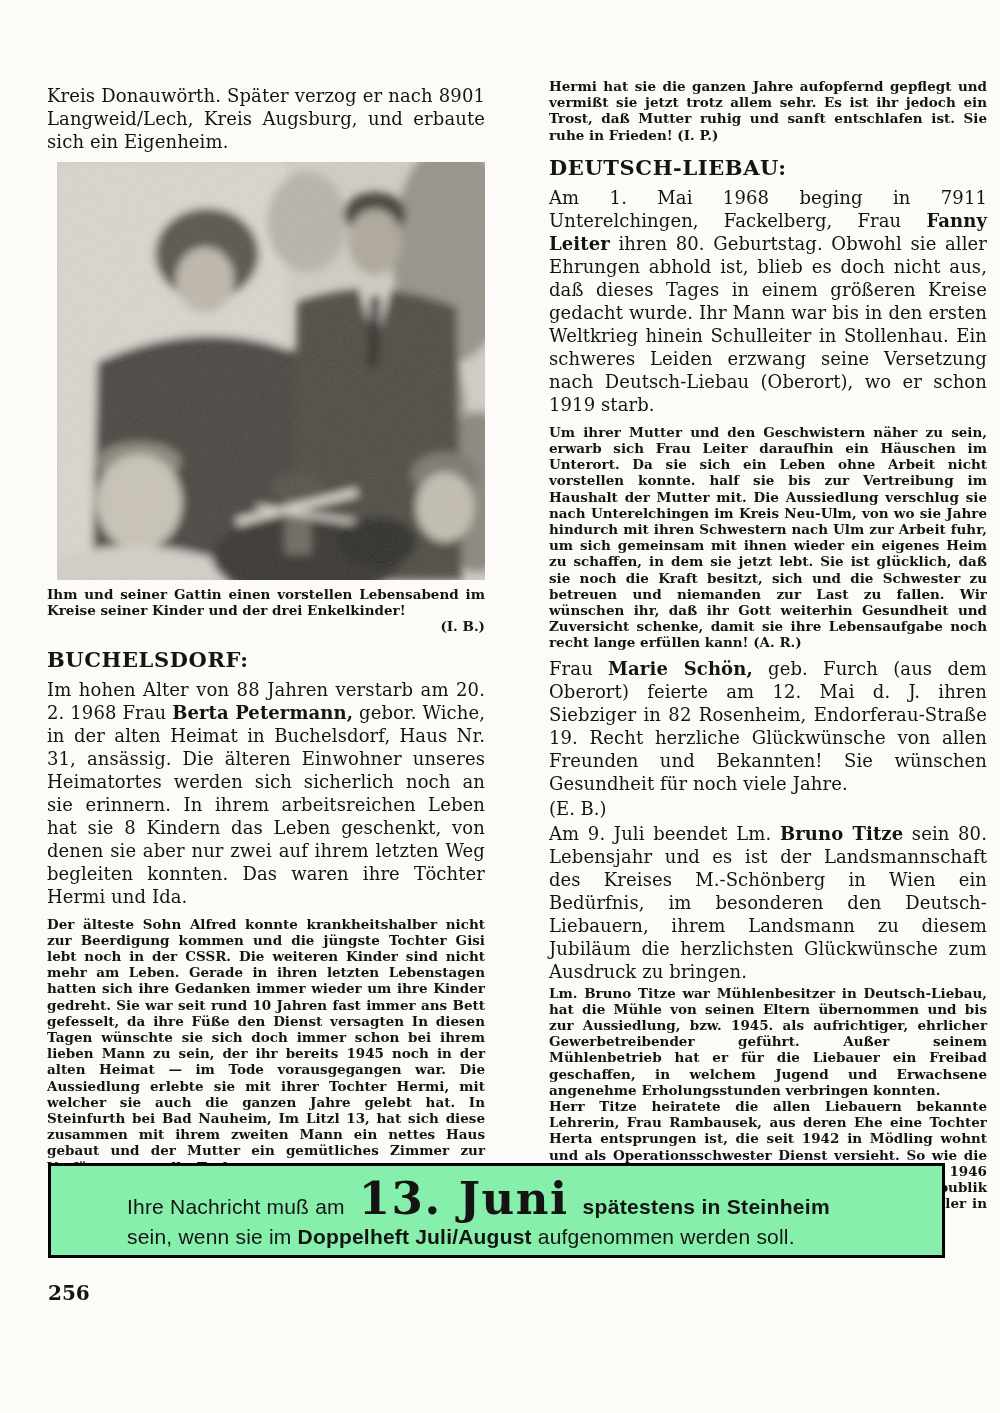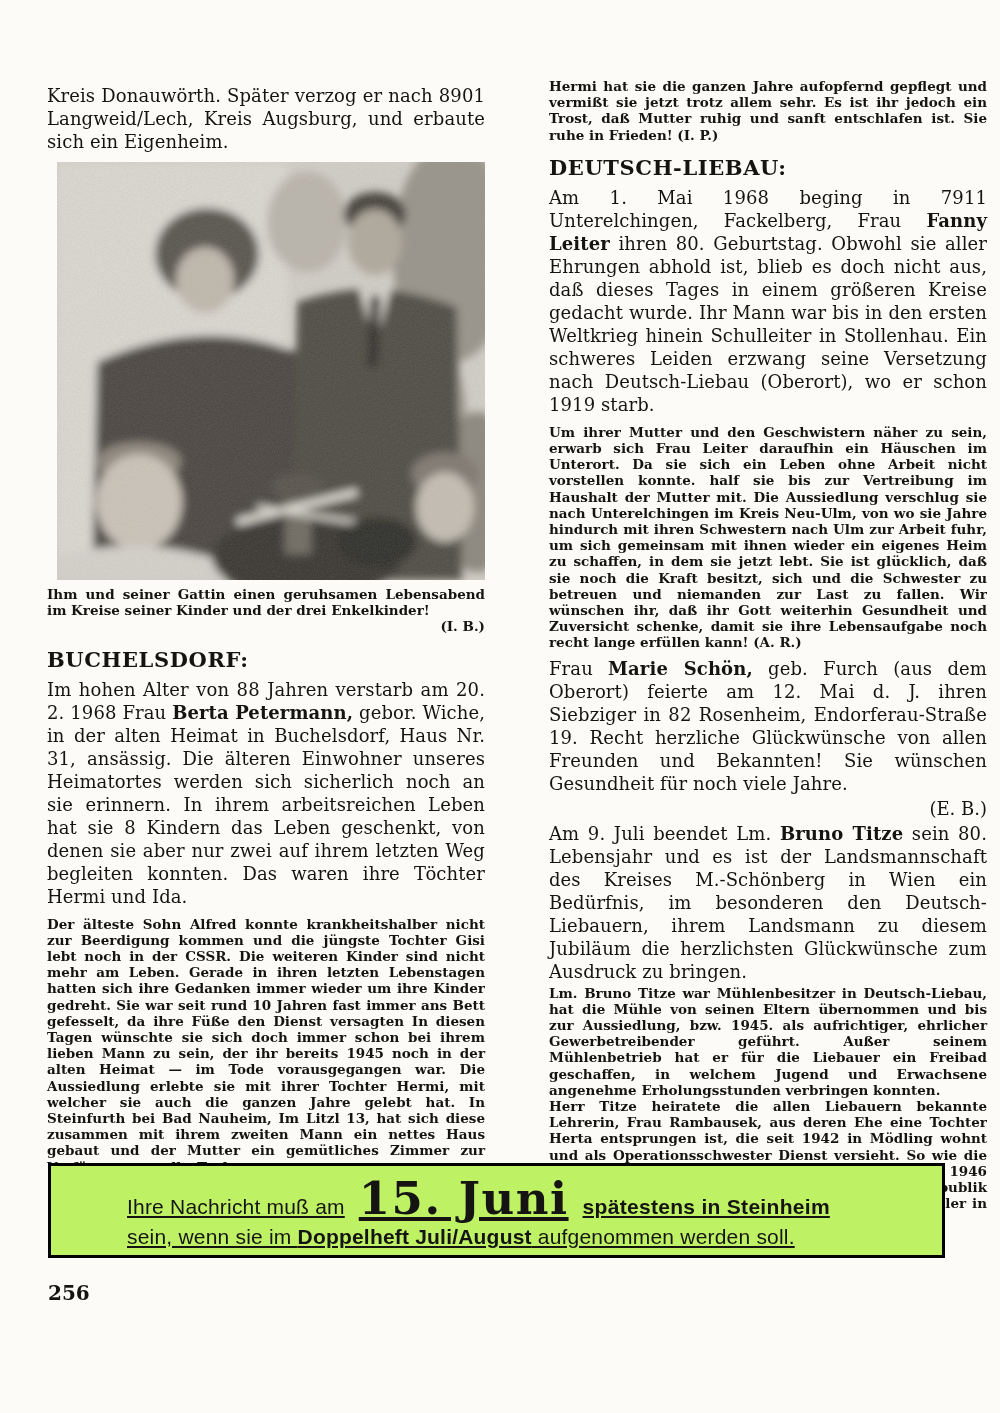--- a/index.html
+++ b/index.html
@@ -25,29 +25,28 @@
     margin:12px 0 6px 0;
   }
   .bold { font-weight:bold; }
 
   .photo-frame {
     margin:9px 0 6px 10px; width:428px; height:418px;
     background:#d3d0c9; overflow:hidden;
   }
   .caption-block { margin-top:5px; }
   .credit-line { text-align:right; font-weight:bold; font-size:13.5px; line-height:16.2px; margin:0; }
-  .credit-inline { text-align:right; font-size:18px; line-height:23px; margin:0 0 2px 0; }
+  .credit-inline { text-align:left; font-size:18px; line-height:23px; margin:0 0 2px 0; }
 
   .spacer-6 { height:6px; }
 
   .notice-box {
     position:absolute; left:48px; top:1163px; width:891px; height:89px;
-    border:3px solid #000; background:#bef264;
+    border:3px solid #000; background:#86efac;
     font-family:"Liberation Sans", sans-serif;
-    text-decoration:underline;
   }
   .notice-line1 {
     display:flex; align-items:baseline; gap:14px;
     margin:10px 0 0 76px; white-space:nowrap;
   }
   .nb-pre { font-size:21px; font-weight:normal; letter-spacing:0.2px; }
   .nb-date {
     font-family:"DejaVu Serif", serif; font-size:45px; font-weight:bold;
     letter-spacing:1.5px; line-height:1;
   }
@@ -109,21 +108,21 @@
           <ellipse cx="241" cy="325" rx="26" ry="14" fill="#54514a"></ellipse>
           <path d="M180 360 L300 330" stroke="#e8e5dc" stroke-width="7" fill="none"></path>
           <path d="M200 345 L330 365" stroke="#dcd9d0" stroke-width="5" fill="none"></path>
           <ellipse cx="320" cy="380" rx="40" ry="25" fill="#2c2a26"></ellipse>
         </g>
         <rect width="428" height="418" filter="url(#grain)" opacity="0.5"></rect>
       </svg>
     </div>
 
     <div class="caption-block">
-      <p class="small-text">Ihm und seiner Gattin einen geruhsamen Lebensabend im Kreise seiner Kinder und der drei Enkelkinder!</p>
+      <p class="small-text">Ihm und seiner Gattin einen vorstellen Lebensabend im Kreise seiner Kinder und der drei Enkelkinder!</p>
       <p class="credit-line">(I. B.)</p>
     </div>
 
     <h2 class="section-heading">BUCHELSDORF:</h2>
 
     <p class="body-text"><span>Im hohen Alter von 88 Jahren verstarb am 20. 2. 1968 Frau </span><span class="bold">Berta Petermann,</span><span> gebor. Wiche, in der alten Heimat in Buchelsdorf, Haus Nr. 31, ansässig. Die älteren Einwohner unseres Heimatortes werden sich sicherlich noch an sie erinnern. In ihrem arbeitsreichen Leben hat sie 8 Kindern das Leben geschenkt, von denen sie aber nur zwei auf ihrem letzten Weg begleiten konnten. Das waren ihre Töchter Hermi und Ida.</span></p>
 
     <div class="spacer-6"></div>
     <p class="small-text">Der älteste Sohn Alfred konnte krankheitshalber nicht zur Beerdigung kommen und die jüngste Tochter Gisi lebt noch in der CSSR. Die weiteren Kinder sind nicht mehr am Leben. Gerade in ihren letzten Lebenstagen hatten sich ihre Gedanken immer wieder um ihre Kinder gedreht. Sie war seit rund 10 Jahren fast immer ans Bett gefesselt, da ihre Füße den Dienst versagten In diesen Tagen wünschte sie sich doch immer schon bei ihrem lieben Mann zu sein, der ihr bereits 1945 noch in der alten Heimat — im Tode vorausgegangen war. Die Aussiedlung erlebte sie mit ihrer Tochter Hermi, mit welcher sie auch die ganzen Jahre gelebt hat. In Steinfurth bei Bad Nauheim, Im Litzl 13, hat sich diese zusammen mit ihrem zweiten Mann ein nettes Haus gebaut und der Mutter ein gemütliches Zimmer zur Verfügung gestellt. Tochter</p>
   </div>
@@ -144,20 +143,20 @@
 
     <p class="body-text"><span>Am 9. Juli beendet Lm. </span><span class="bold">Bruno Titze</span><span> sein 80. Lebensjahr und es ist der Landsmannschaft des Kreises M.-Schönberg in Wien ein Bedürfnis, im besonderen den Deutsch-Liebauern, ihrem Landsmann zu diesem Jubiläum die herzlichsten Glückwünsche zum Ausdruck zu bringen.</span></p>
 
     <p class="small-text">Lm. Bruno Titze war Mühlenbesitzer in Deutsch-Liebau, hat die Mühle von seinen Eltern übernommen und bis zur Aussiedlung, bzw. 1945. als aufrichtiger, ehrlicher Gewerbetreibender geführt. Außer seinem Mühlenbetrieb hat er für die Liebauer ein Freibad geschaffen, in welchem Jugend und Erwachsene angenehme Erholungsstunden verbringen konnten.</p>
     <p class="small-text">Herr Titze heiratete die allen Liebauern bekannte Lehrerin, Frau Rambausek, aus deren Ehe eine Tochter Herta entsprungen ist, die seit 1942 in Mödling wohnt und als Operationsschwester Dienst versieht. So wie die anderen Landsleute, mußte auch Lm. Titze im Jahre 1946 die Heimat verlassen und siedelte in die Bundesrepublik Deutschland aus, wo er noch einige Jahre als Tischler in Beschäftigung stand. Nach Eintritt in</p>
   </div>
 
   <div class="notice-box">
     <div class="notice-line1">
       <span class="nb-pre">Ihre Nachricht muß am</span>
-      <span class="nb-date">15. Juni</span>
+      <span class="nb-date">13. Juni</span>
       <span class="nb-suf">spätestens in Steinheim</span>
     </div>
     <div class="notice-line2"><span>sein, wenn sie im </span><span class="bold">Doppelheft Juli/August</span><span> aufgenommen werden soll.</span></div>
   </div>
 
   <div class="page-number">256</div>
 </div>
 
 </body></html>

